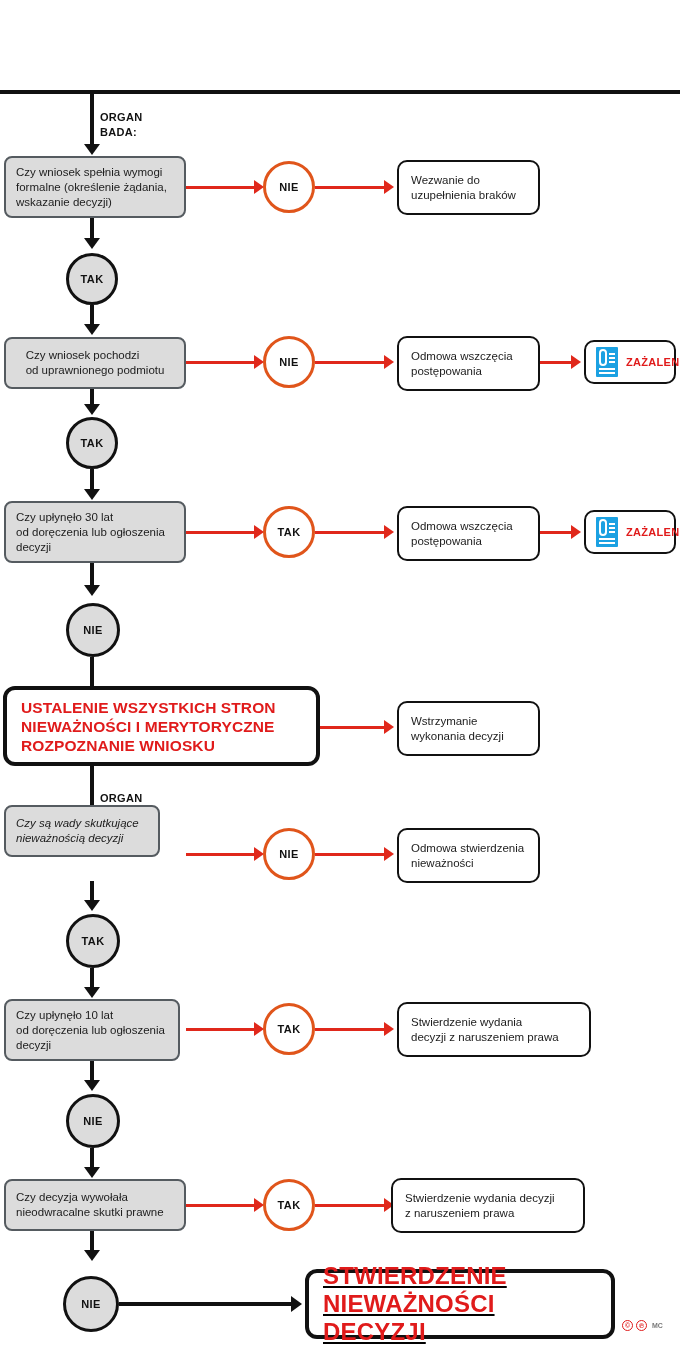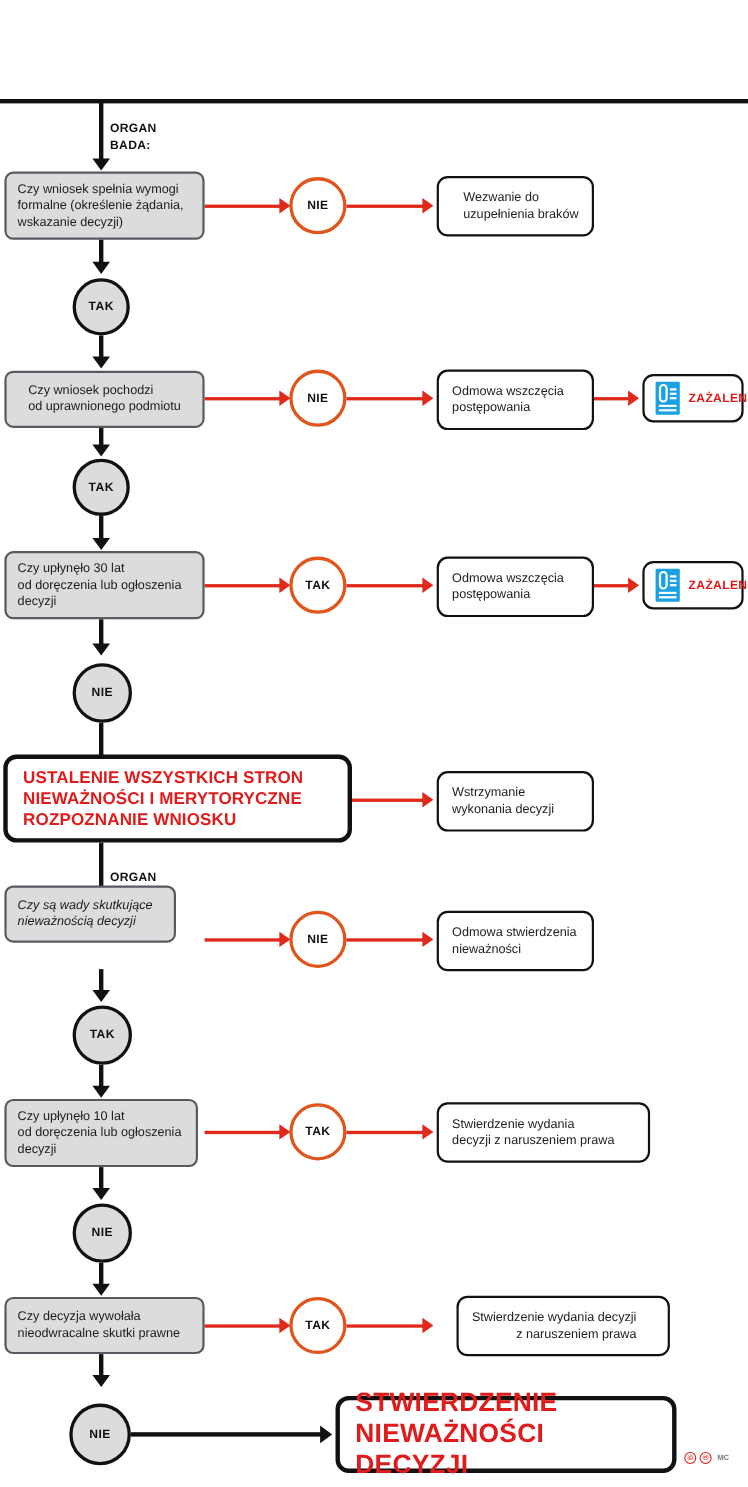--- a/index.html
+++ b/index.html
@@ -294,21 +294,21 @@
 formalne (określenie żądania,
 wskazanie decyzji)</span>
   </div>
   <div class="hline-red" style="left:186px; top:186px; width:72px;"></div>
   <div class="arrow-right-red" style="left:254px; top:180px;"></div>
   <div class="circle-red" style="left:263px; top:161px; width:52px; height:52px;">
     <span>NIE</span>
   </div>
   <div class="hline-red" style="left:315px; top:186px; width:73px;"></div>
   <div class="arrow-right-red" style="left:384px; top:180px;"></div>
-  <div class="rbox" style="left:397px; top:160px; width:143px; height:55px;justify-content:flex-end;">
+  <div class="rbox" style="left:397px; top:160px; width:143px; height:55px;">
     <span>Wezwanie do
 uzupełnienia braków</span>
   </div>
 
   <div class="vline" style="left:90px; top:218px; height:22px;"></div>
   <div class="arrow-down" style="left:84px; top:238px;"></div>
   <div class="circle-black" style="left:66px; top:253px; width:52px; height:52px;">
     <span>TAK</span>
   </div>
   <div class="vline" style="left:90px; top:305px; height:22px;"></div>
@@ -458,35 +458,35 @@
     <span>Czy decyzja wywołała
 nieodwracalne skutki prawne</span>
   </div>
   <div class="hline-red" style="left:186px; top:1204px; width:72px;"></div>
   <div class="arrow-right-red" style="left:254px; top:1198px;"></div>
   <div class="circle-red" style="left:263px; top:1179px; width:52px; height:52px;">
     <span>TAK</span>
   </div>
   <div class="hline-red" style="left:315px; top:1204px; width:73px;"></div>
   <div class="arrow-right-red" style="left:384px; top:1198px;"></div>
-  <div class="rbox" style="left:415px; top:1178px; width:194px; height:55px;text-align:right;">
+  <div class="rbox" style="left:391px; top:1178px; width:194px; height:55px;">
     <span>Stwierdzenie wydania decyzji
 z naruszeniem prawa</span>
   </div>
 
   <div class="vline" style="left:90px; top:1231px; height:22px;"></div>
   <div class="arrow-down" style="left:84px; top:1250px;"></div>
   <div class="circle-black" style="left:63px; top:1276px; width:56px; height:56px;">
     <span>NIE</span>
   </div>
 
   <div class="hline-black" style="left:119px; top:1302px; width:176px;"></div>
   <div class="arrow-right-black" style="left:291px; top:1296px;"></div>
 
-  <div class="bigbox" id="final-result" style="left:305px; top:1269px; width:310px; height:70px;">
+  <div class="bigbox" id="final-result" style="left:305px; top:1269px; width:310px; height:70px;text-decoration:underline;">
     <span>STWIERDZENIE
 NIEWAŻNOŚCI DECYZJI</span>
   </div>
 
   <div id="credit">
     <div class="cmark">©</div>
     <div class="cmark">℗</div>
     <div class="initials">MC</div>
   </div>
 

